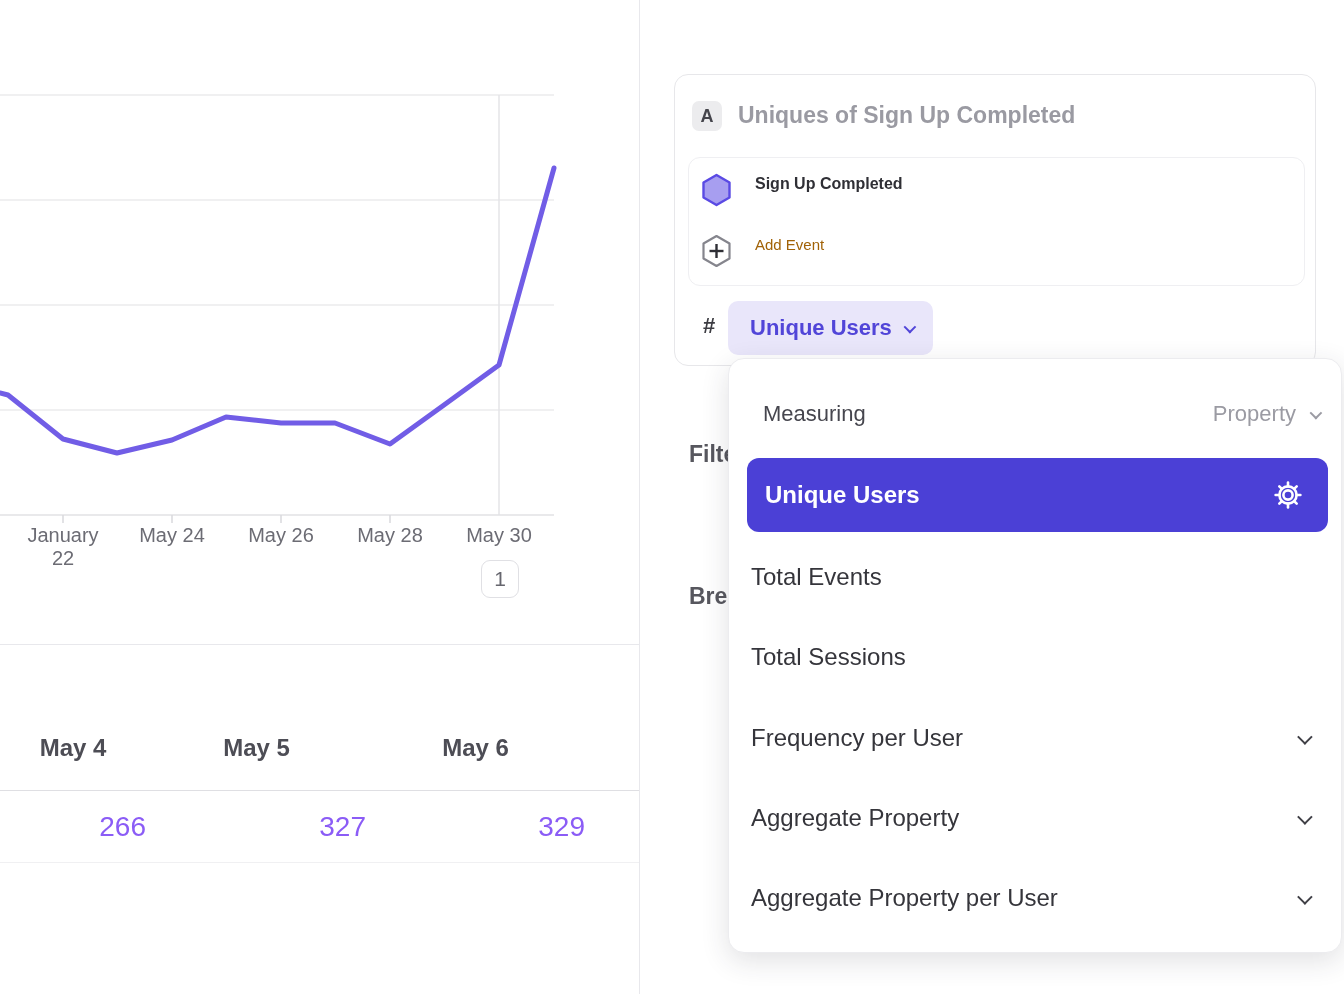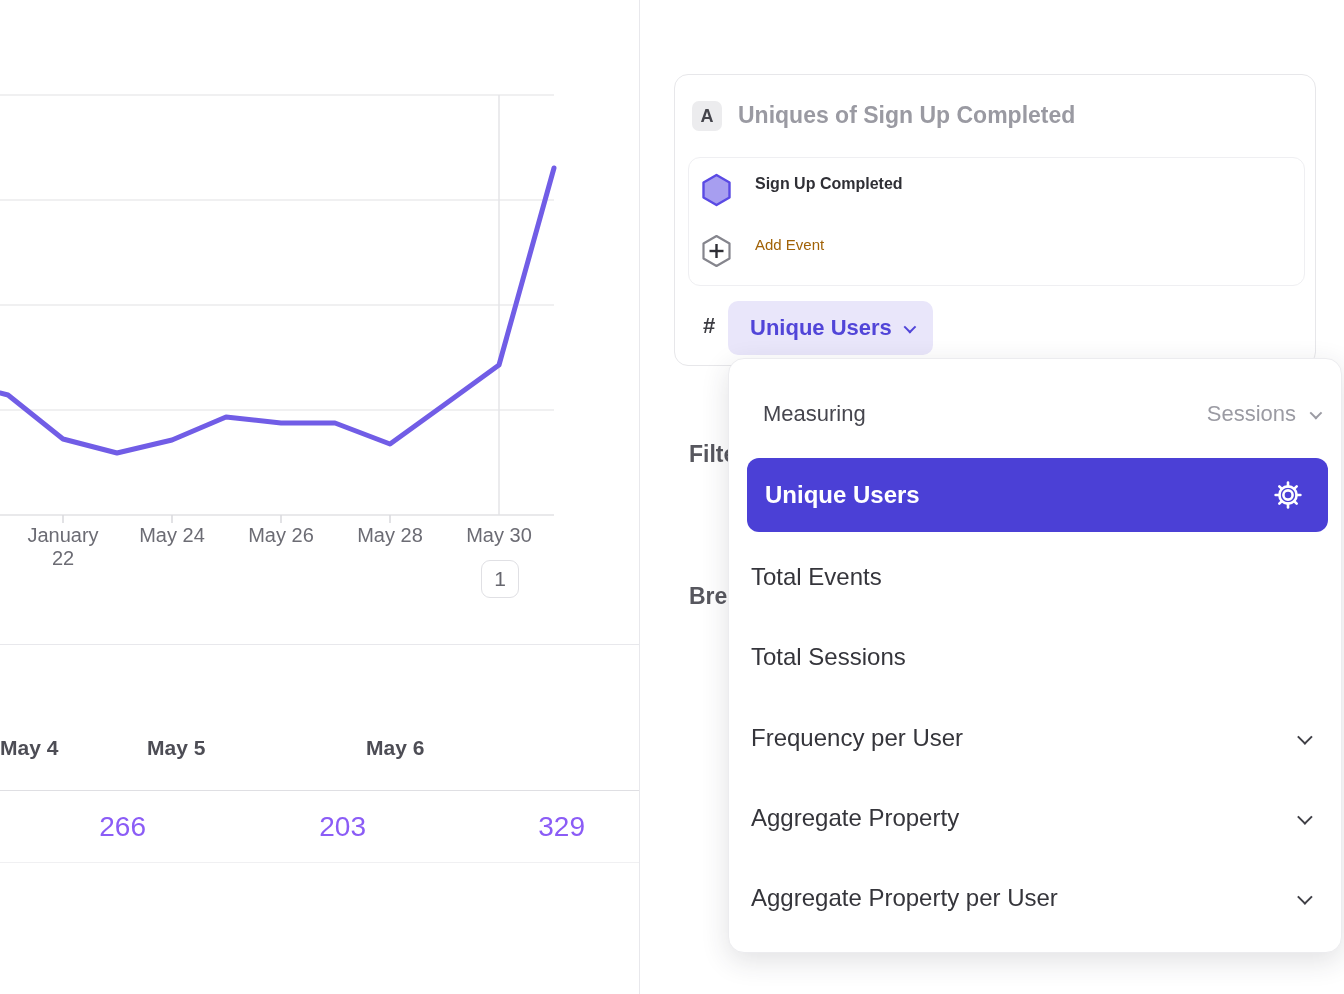--- a/index.html
+++ b/index.html
@@ -12,21 +12,21 @@
   #chart-svg { left:0; top:0; }
   .xtick-label { top:524px; width:90px; text-align:center; font-size:20px; color:#6c6c74; }
   .t0{left:18px}.t1{left:127px}.t2{left:236px}.t3{left:345px}.t4{left:454px}
   #page-badge { left:481px; top:560px; width:38px; height:38px; border:1px solid #e0e0e4;
                 border-radius:9px; color:#66666e; font-size:21px; display:flex;
                 align-items:center; justify-content:center; background:#fff; }
   .hdiv { left:0; height:1px; width:639px; }
   #div-top { top:644px; background:#e8e8ec; }
   #div-mid { top:790px; background:#dfdfe3; }
   #div-bot { top:862px; background:#f0f0f2; }
-  .th-cell { top:733px; height:30px; text-align:left; font-size:21px; font-weight:700; color:#4d4d55; line-height:30px; }
+  .th-cell { top:733px; height:30px; text-align:center; font-size:24px; font-weight:700; color:#4d4d55; line-height:30px; }
   .td-cell { top:812px; height:30px; text-align:right; font-size:28px; color:#8b5cf6; line-height:30px; }
   .c1{left:0;width:146px}.c2{left:147px;width:219px}.c3{left:366px;width:219px}
 
   
   #query-card { left:674px; top:74px; width:642px; height:292px; background:#fff;
                 border:1px solid #e7e7ea; border-radius:14px; }
   #series-badge { left:17px; top:26px; width:30px; height:30px; background:#ececee; border-radius:7px;
                   color:#45454c; font-size:18px; font-weight:700; display:flex; align-items:center; justify-content:center; }
   #series-title { left:63px; top:27px; font-size:23px; font-weight:700; color:#9a9aa2; white-space:nowrap; }
   #event-card { left:13px; top:82px; width:617px; height:129px; border:1px solid #efeff2; border-radius:12px; background:#fff; }
@@ -95,21 +95,21 @@
 
   <div id="div-top" class="abs hdiv"></div>
 
   <div class="abs th-cell c1">May 4</div>
   <div class="abs th-cell c2">May 5</div>
   <div class="abs th-cell c3">May 6</div>
 
   <div id="div-mid" class="abs hdiv"></div>
 
   <div class="abs td-cell c1">266</div>
-  <div class="abs td-cell c2">203</div>
+  <div class="abs td-cell c2">327</div>
   <div class="abs td-cell c3">329</div>
 
   <div id="div-bot" class="abs hdiv"></div>
 </div>
 
 <div id="query-card" class="abs">
   <div id="series-badge" class="abs">A</div>
   <div id="series-title" class="abs">Uniques of Sign Up Completed</div>
 
   <div id="event-card" class="abs">
@@ -133,21 +133,21 @@
   </div>
 </div>
 
 <div id="filters-label" class="abs clip-label">Filters</div>
 <div id="breakdowns-label" class="abs clip-label">Breakdowns</div>
 
 <div id="measuring-menu" class="abs">
   <div id="menu-header" class="abs">
     <span id="measuring-label">Measuring</span>
     <span id="advanced-group">
-      <span id="advanced-value">Sessions</span>
+      <span id="advanced-value">Property</span>
       <span class="chev chev-sm chev-gray"></span>
     </span>
   </div>
 
   <div id="selected-item" class="abs">
     <span id="selected-item-label">Unique Users</span>
     <svg width="32" height="32" viewBox="0 0 32 32">
       <g stroke="#ffffff" stroke-width="2.6" fill="none" stroke-linecap="round">
         <circle cx="16" cy="16" r="4.6"></circle>
         <circle cx="16" cy="16" r="8.6"></circle>

